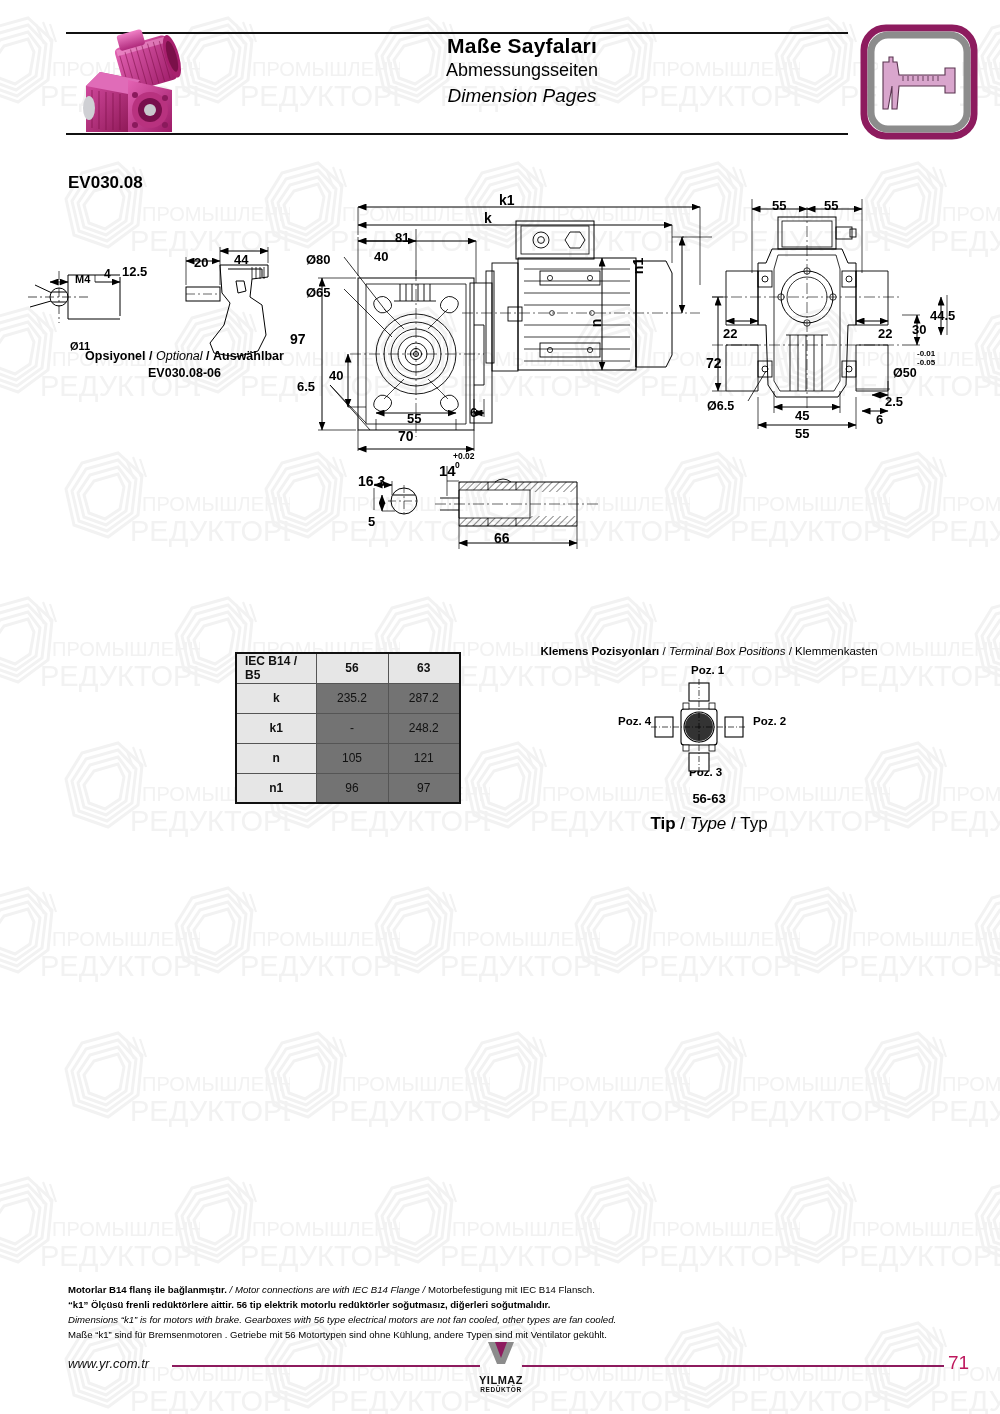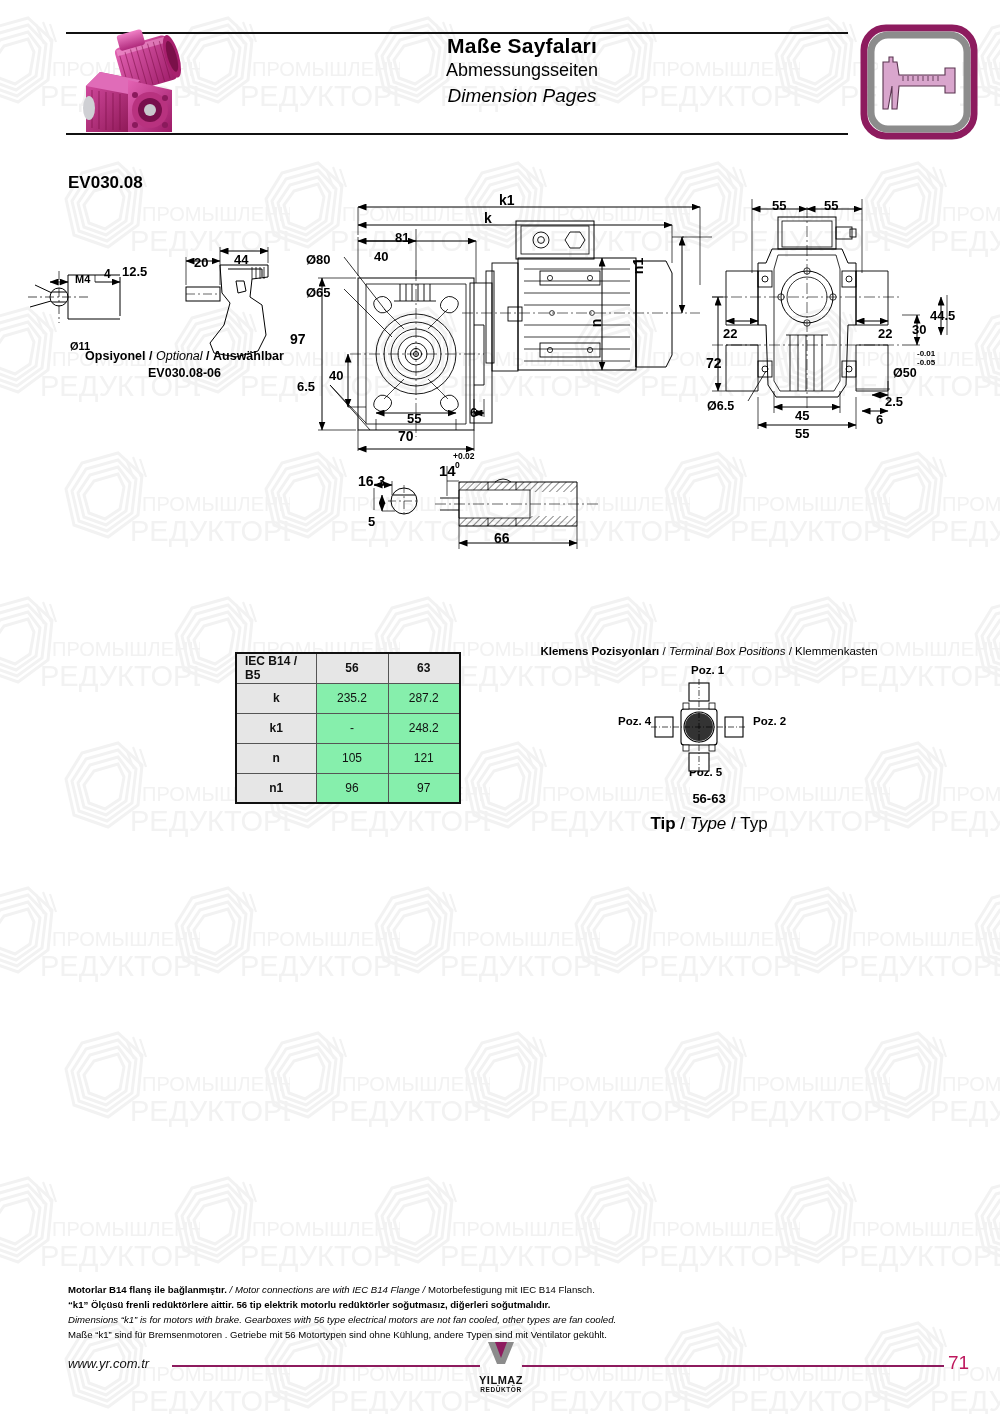--- a/index.html
+++ b/index.html
@@ -52,21 +52,21 @@
 
   
   #data-table { position:absolute; left:235px; top:652px; border-collapse:collapse;
                 border:2px solid #111; background:#fff; }
   #data-table td, #data-table th {
     border:1px solid #555; font-size:12px; text-align:center;
     padding:0; width:72px; height:30px; font-weight:bold; color:#111;
   }
   #data-table th { background:#e6e6e6;margin-top:8px; }
   #data-table td.rowhdr { background:#e6e6e6; font-weight:bold; }
-  #data-table td.val { background:#86efac; font-weight:normal; }
+  #data-table td.val { background:#737373; font-weight:normal; }
   #data-table th.corner { background:#e6e6e6; width:80px; text-align:left; padding-left:8px; font-size:12px; }
 
   
   #terminal-section { position:absolute; left:509px; top:645px; width:400px; }
   #terminal-title { font-size:11.5px; text-align:center; white-space:nowrap; }
   #terminal-title b { font-weight:bold; }
   #terminal-title i { font-style:italic; }
   #terminal-diagram { position:relative; margin-top:10px; height:110px; }
   #terminal-diagram svg { position:absolute; left:140px; top:10px; }
   .poz { position:absolute; font-size:11.5px; font-weight:bold; }
@@ -1547,21 +1547,21 @@
       <b>Klemens Pozisyonları</b>
       <span>/</span>
       <i>Terminal Box Positions</i>
       <span>/</span>
       <span>Klemmenkasten</span>
     </div>
 
     <div id="terminal-diagram">
       <span class="poz" id="poz1">Poz. 1</span>
       <span class="poz" id="poz2">Poz. 2</span>
-      <span class="poz" id="poz3">Poz. 5</span>
+      <span class="poz" id="poz3">Poz. 3</span>
       <span class="poz" id="poz4">Poz. 4</span>
       <svg viewBox="0 0 100 100" width="100" height="100">
         <g stroke="#000" fill="#fff" stroke-width="1.1">
           <rect x="40" y="6" width="20" height="18"></rect>
           <rect x="40" y="76" width="20" height="18"></rect>
           <rect x="6" y="40" width="18" height="20"></rect>
           <rect x="76" y="40" width="18" height="20"></rect>
           <rect x="32" y="32" width="36" height="36" rx="3"></rect>
           <circle cx="50" cy="50" r="15"></circle>
         </g>

